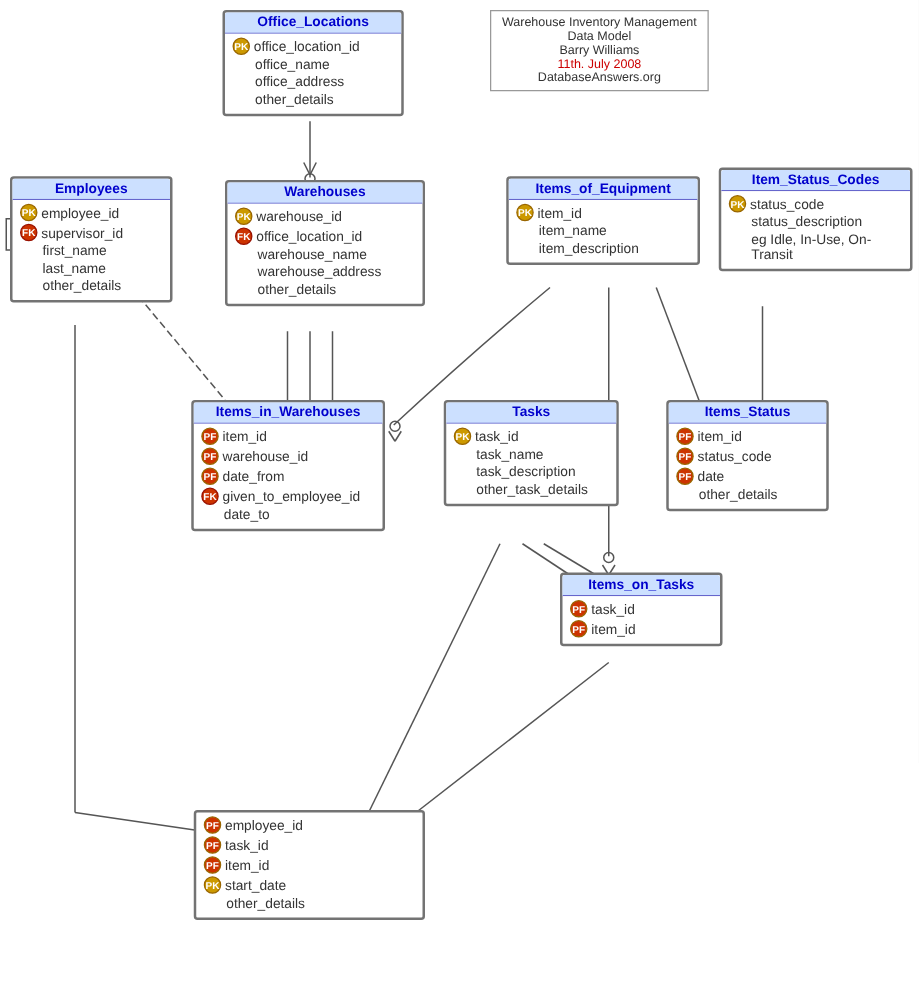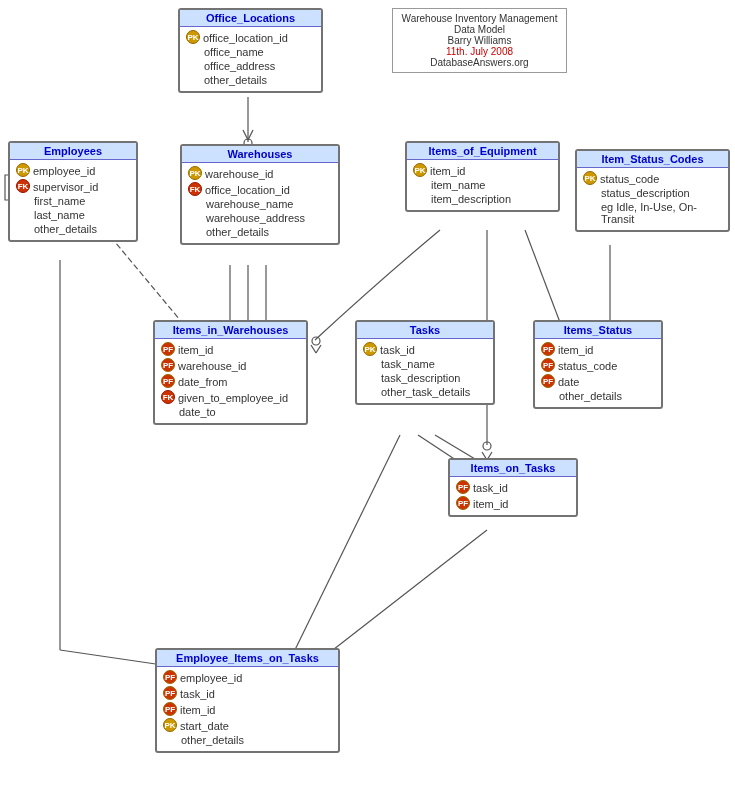--- a/index.html
+++ b/index.html
@@ -247,21 +247,21 @@
     <div class="entity-body">
       <div class="field-row pk-field">
           <span class="key-badge pk-badge">PK</span>
           <span>item_id</span>
         </div>
       <div class="field-row normal">item_name</div>
       <div class="field-row normal">item_description</div>
     </div>
   </div>
 
-  <div class="entity" style="left: 575px; top: 149px; width: 155px;">
+  <div class="entity" style="left: 575px; top: 134px; width: 155px;">
     <div class="entity-header">Item_Status_Codes</div>
     <div class="entity-body">
       <div class="field-row pk-field">
           <span class="key-badge pk-badge">PK</span>
           <span>status_code</span>
         </div>
       <div class="field-row normal">status_description</div>
       <div class="field-row normal">eg Idle, In-Use, On-Transit</div>
     </div>
   </div>
@@ -329,21 +329,20 @@
           <span>task_id</span>
         </div>
       <div class="field-row pk-field">
           <span class="key-badge pk-badge" style="background:#cc3300">PF</span>
           <span>item_id</span>
         </div>
     </div>
   </div>
 
   <div class="entity" style="left: 155px; top: 648px; width: 185px;">
-    <div class="entity-header">Employee_Items_on_Tasks</div>
     <div class="entity-body">
       <div class="field-row pk-field">
           <span class="key-badge pk-badge" style="background:#cc3300">PF</span>
           <span>employee_id</span>
         </div>
       <div class="field-row pk-field">
           <span class="key-badge pk-badge" style="background:#cc3300">PF</span>
           <span>task_id</span>
         </div>
       <div class="field-row pk-field">

